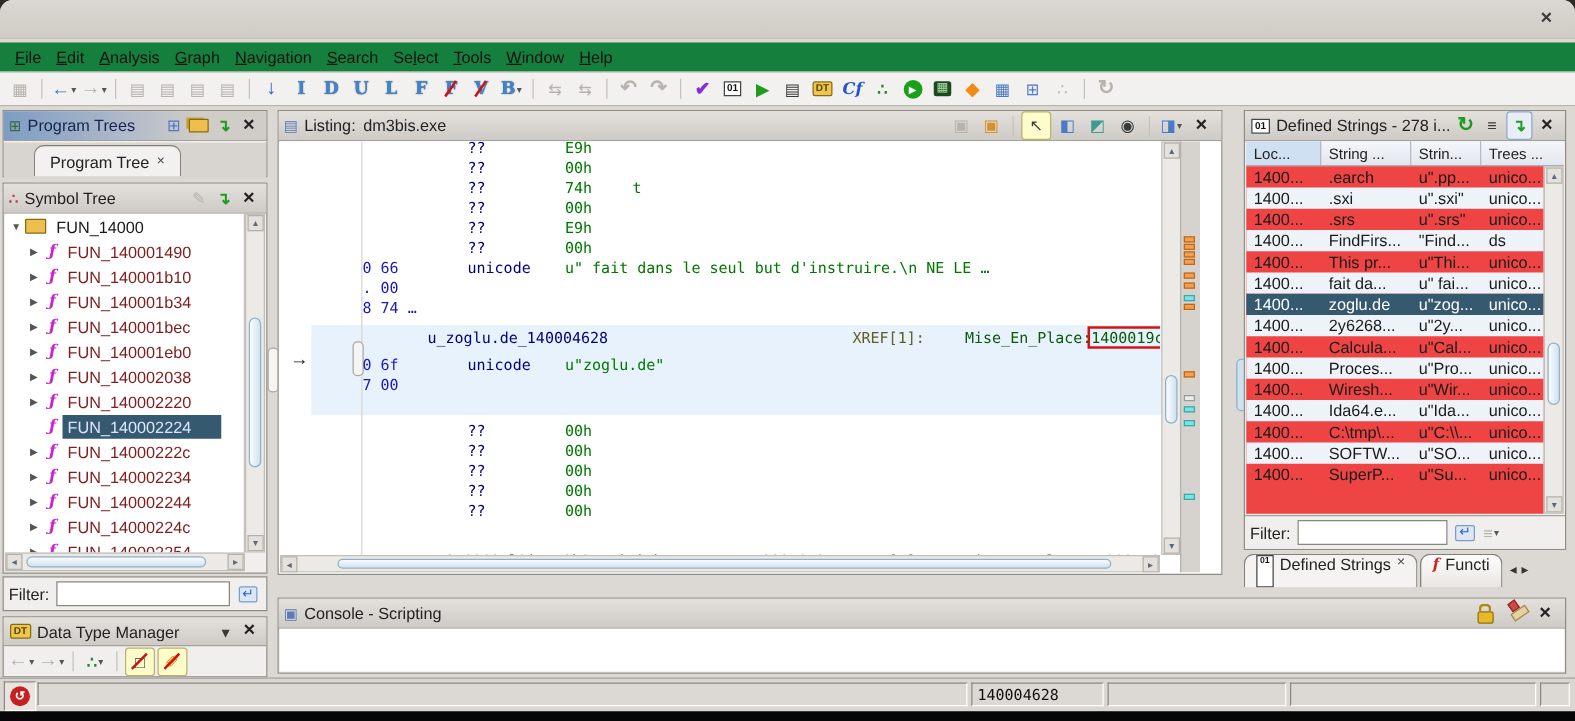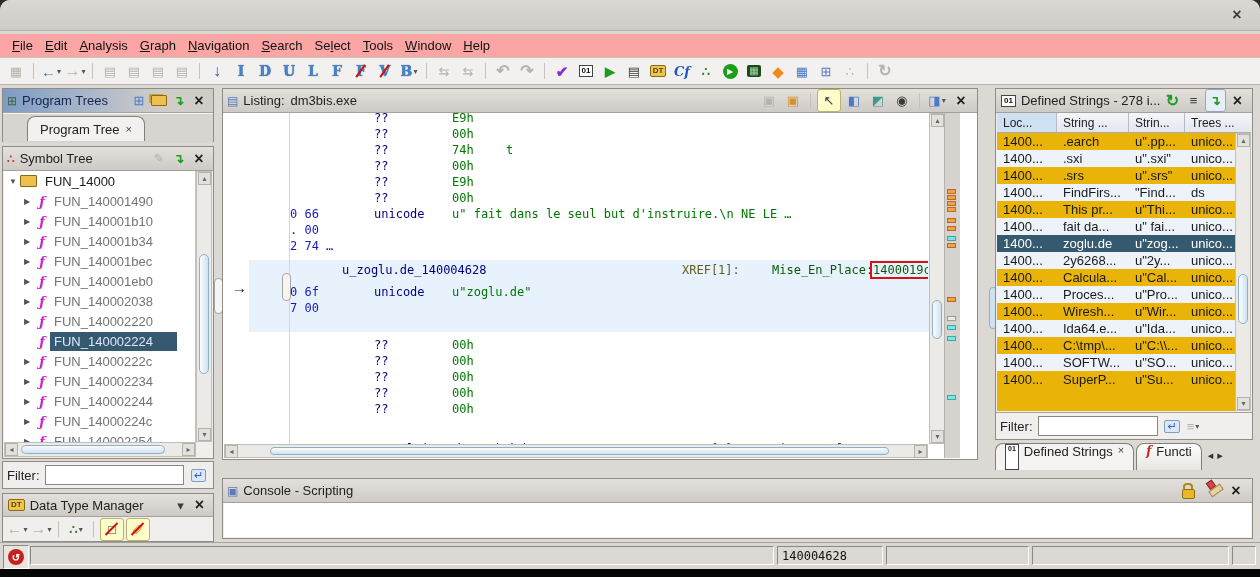--- a/index.html
+++ b/index.html
@@ -7,21 +7,21 @@
        font-family:"Liberation Sans",sans-serif;background:#2e2a26;
        -webkit-font-smoothing:antialiased;}
   
   .winbg{position:absolute;left:0;top:4;width:1260px;height:566px;background:#dcd8d3;border-radius:10px 10px 0 0;}
   .titlebar{position:absolute;left:0;top:4;width:1260px;height:30px;border-radius:10px 10px 0 0;
             background:linear-gradient(#dbd7d2,#cfcbc5);border-bottom:1px solid #b3afa9;
             display:flex;align-items:center;justify-content:center;}
   .titlebar .title{font-size:13px;font-weight:bold;color:#33393b;}
   .win-close{position:absolute;right:12px;top:4px;width:22px;height:22px;display:flex;align-items:center;justify-content:center;
              font-size:16px;font-weight:bold;color:#3c3c3c;cursor:default;}
-  .menubar{position:absolute;left:0;top:34px;width:1260px;height:24px;background:#fca5a5;border-bottom:1px solid #c6c2bc;
+  .menubar{position:absolute;left:0;top:34px;width:1260px;height:24px;background:#15803d;border-bottom:1px solid #c6c2bc;
            display:flex;align-items:center;padding-left:6px;box-sizing:border-box;}
   .mi{font-size:13px;color:#111;padding:2px 6px;}
   .mi .u{text-decoration:underline;}
   .toolbar{position:absolute;left:0;top:58px;width:1260px;height:27px;background:#f2f1ef;border-bottom:1px solid #b7b3ad;
            display:flex;align-items:center;padding-left:4px;box-sizing:border-box;}
   
   .ichost{display:flex;align-items:center;}
   .tbw{position:relative;display:inline-flex;align-items:center;justify-content:center;flex-direction:row;
        width:22px;height:21px;margin:0 1px;border-radius:3px;}
   .tbw .tbg{font-size:13px;line-height:1;color:#555;}
@@ -74,21 +74,21 @@
            padding:0 12px;font-size:13px;color:#222;}
   .doc-tab .tx{font-size:11px;color:#444;}
   
   .tree{position:absolute;left:1px;top:24px;right:17px;bottom:16px;background:#fff;overflow:hidden;border-right:1px solid #c5c2bc;}
   .trow{height:20px;display:flex;align-items:center;white-space:nowrap;}
   .trow .tarrow{width:14px;text-align:center;font-size:8px;color:#555;}
   .trow.root{padding-left:2px;}
   .trow.child{padding-left:16px;}
   .ffold{width:15px;height:10px;background:#edbf4e;border:1px solid #8a6a10;border-radius:1px;margin-right:4px;flex:none;}
   .ficon{font-family:"DejaVu Serif",serif;font-style:italic;font-weight:bold;color:#cc22cc;font-size:13px;width:16px;text-align:center;flex:none;}
-  .tlabel{font-size:13px;color:#737373;padding:1px 4px;}
+  .tlabel{font-size:13px;color:#7f1d1d;padding:1px 4px;}
   .trow.root .tlabel{color:#1a1a1a;}
   .trow.sel .tlabel{background:#35596e;color:#dce6ff;padding:2px 24px 2px 4px;}
   .trow.sel .tarrow{visibility:hidden;}
   
   .vsb,.hsb{position:absolute;background:#eceae7;border:1px solid #c2bfb9;box-sizing:border-box;}
   .sba{position:absolute;width:13px;height:13px;display:flex;align-items:center;justify-content:center;font-size:8px;color:#5a6a7a;background:#e4e1dd;border:1px solid #b5b2ac;box-sizing:border-box;}
   .sbthumb{position:absolute;background:linear-gradient(90deg,#fafcfe,#cfe2ef);border:1px solid #8fb0c8;border-radius:7px;}
   .hsb .sbthumb{background:linear-gradient(#fafcfe,#cfe2ef);}
   
   .filterrow{position:absolute;display:flex;align-items:center;background:#f0efed;border:1px solid #8f8c86;box-sizing:border-box;padding:0 4px;}
@@ -118,21 +118,21 @@
   .mko{background:#f0a050;border-color:#c06818;}
   .mkc{background:#7fe3e3;border-color:#3aa8a8;}
   .mkg{background:#ececec;border-color:#9a9a9a;}
   .lst-hsb{left:0;right:48px;bottom:0;height:14px;}
   .split-handle{position:absolute;background:#f6f5f3;border:1px solid #a9a6a1;border-radius:4px;}
   
   .ds-thead{position:absolute;left:1px;right:1px;top:24px;height:20px;display:flex;background:linear-gradient(#f4f6fa,#e2e6ee);border-bottom:1px solid #a8acb6;box-sizing:border-box;}
   .ds-th{font-size:12px;color:#222;border-right:1px solid #b5bac4;display:flex;align-items:center;padding-left:6px;box-sizing:border-box;white-space:nowrap;overflow:hidden;}
   .ds-th.sorted{background:#cfe0f2;}
   .ds-th .sort{font-size:7px;color:#667;margin-left:3px;}
-  .ds-rows{position:absolute;left:1px;right:17px;top:44px;bottom:28px;background:#eab308;overflow:hidden;}
+  .ds-rows{position:absolute;left:1px;right:17px;top:44px;bottom:28px;background:#ef4444;overflow:hidden;}
   .srow{height:17px;display:flex;align-items:center;}
   .srow.alt{background:#eef3fa;}
   .srow.sel{background:#35596e;}
   .srow.sel .sc{color:#fff;}
   .sc{font-size:13px;color:#1a1a1a;padding-left:6px;box-sizing:border-box;white-space:nowrap;overflow:hidden;flex:none;}
   .c0{width:60px;gap:27px;}.c1{width:72px;}.c2{width:56px;}.c3{width:52px;}
   .ds-vsb{right:1px;top:44px;bottom:28px;width:16px;}
   
   .ds-tabs{position:absolute;left:995px;top:441px;width:258px;height:29px;display:flex;align-items:flex-end;overflow:hidden;}
   .tab{display:flex;gap:5px;height:26px;padding:0 9px;font-size:13px;color:#222;
@@ -559,21 +559,21 @@
 
             <span class="lmnem">unicode</span>
             <span class="lop">u" fait dans le seul but d'instruire.\n NE LE …</span>
 
           </div>
           <div class="lrow" style="top: 110px;">
             <span class="lfrag">. 00</span>
 
           </div>
           <div class="lrow" style="top: 126px;">
-            <span class="lfrag">2 74 …</span>
+            <span class="lfrag">8 74 …</span>
 
           </div>
           <div class="lrow" style="top: 150px;">
 
             <span class="llabel">u_zoglu.de_140004628</span>
 
             <span class="lxref">XREF[1]:</span>
             <span class="lmise">Mise_En_Place:</span>
             <span class="lref boxed">1400019ca(*)</span>
           </div>

